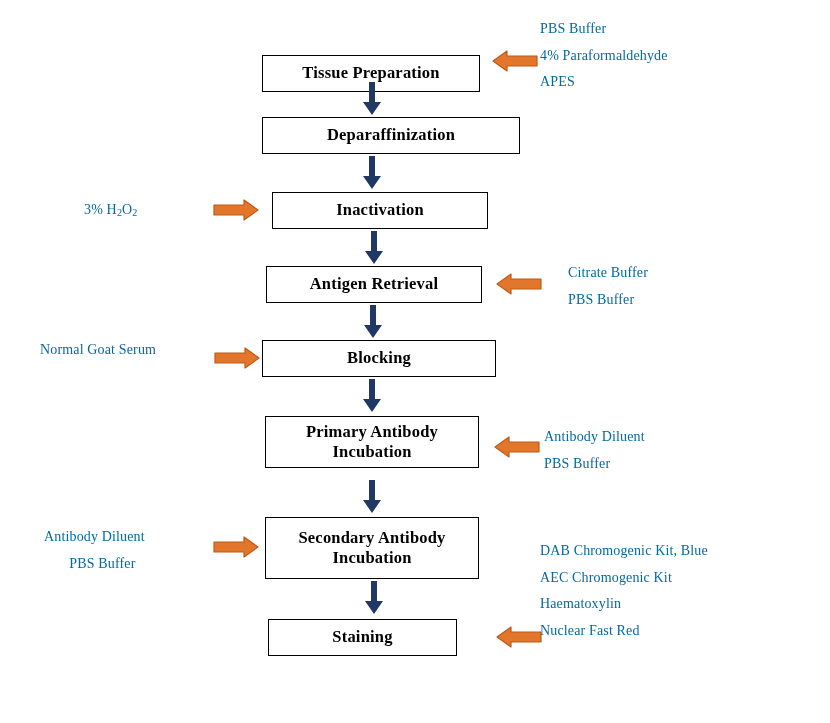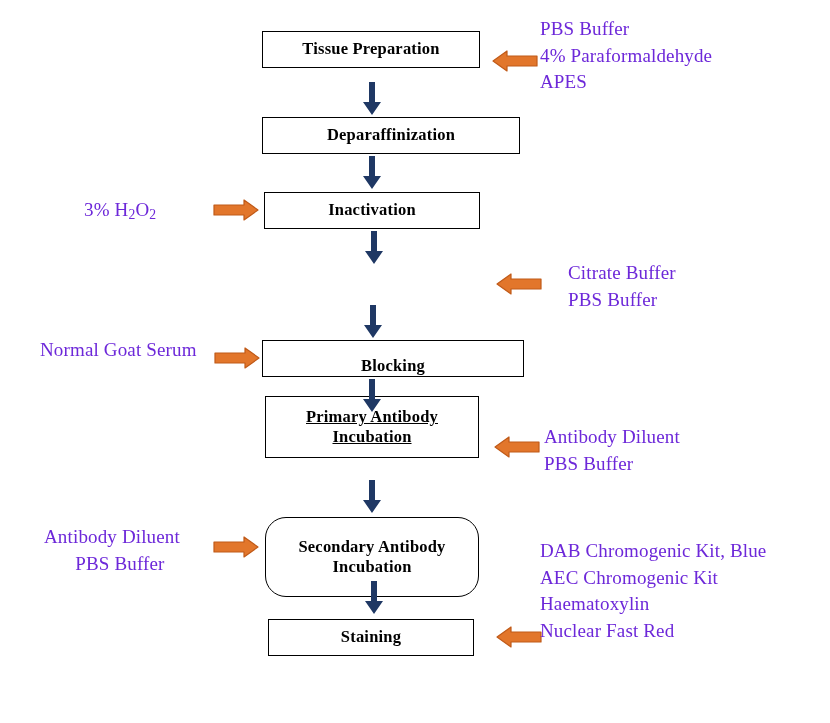--- a/index.html
+++ b/index.html
@@ -53,68 +53,71 @@
   .blockarrow {
     position: absolute;
     width: 46px;
     height: 26px;
   }
   .blockarrow svg { display: block; width: 100%; height: 100%; }
 
   
   .reagents {
     position: absolute;
-    font-size: 19px;
+    font-size: 14px;
     line-height: 26.6px;
     letter-spacing: 0.15px;
-    color: #6d28d9;
+    color: #0369a1;
     white-space: nowrap;
   }
   .reagents.left-group { text-align: center; }
   .reagents.right-group { text-align: left; }
   .reagents .rline { display: block; }
   .reagents .rline.indent { padding-left: 16px; }
   sub {
     font-size: 0.72em;
     vertical-align: -0.22em;
   }
 </style>
 </head>
 <body>
 
 <div id="canvas">
 
-  <div class="node" style="left:262px; top:31px; width:218px; height:37px;">
+  <div class="node" style="left:262px; top:55px; width:218px; height:37px;">
     <span class="node-label">Tissue Preparation</span>
   </div>
 
   <div class="node" style="left:262px; top:117px; width:258px; height:37px;">
     <span class="node-label">Deparaffinization</span>
   </div>
 
-  <div class="node" style="left:264px; top:192px; width:216px; height:37px;">
+  <div class="node" style="left:272px; top:192px; width:216px; height:37px;">
     <span class="node-label">Inactivation</span>
   </div>
 
-
-  <div class="node" style="left:262px; top:340px; width:262px; height:37px;align-items:flex-end;">
+  <div class="node" style="left:266px; top:266px; width:216px; height:37px;">
+    <span class="node-label">Antigen Retrieval</span>
+  </div>
+
+  <div class="node" style="left:262px; top:340px; width:234px; height:37px;">
     <span class="node-label">Blocking</span>
   </div>
 
-  <div class="node" style="left:265px; top:396px; width:214px; height:62px;text-decoration:underline;">
+  <div class="node" style="left:265px; top:416px; width:214px; height:52px;">
     <span class="node-label">Primary Antibody
 Incubation</span>
   </div>
 
-  <div class="node" style="left:265px; top:517px; width:214px; height:80px;border-radius:21px;">
+  <div class="node" style="left:265px; top:517px; width:214px; height:62px;">
     <span class="node-label">Secondary Antibody
 Incubation</span>
   </div>
 
-  <div class="node" style="left:268px; top:619px; width:206px; height:37px;">
+  <div class="node" style="left:268px; top:619px; width:189px; height:37px;">
     <span class="node-label">Staining</span>
   </div>
 
   <div class="down-arrow" style="left:361px; top:82px;">
     <svg viewBox="0 0 22 34" xmlns="http://www.w3.org/2000/svg">
       <polygon points="8,0 14,0 14,20 20,20 11,33 2,20 8,20" fill="#1F3864"></polygon>
     </svg>
   </div>
   <div class="down-arrow" style="left:361px; top:156px;">
     <svg viewBox="0 0 22 34" xmlns="http://www.w3.org/2000/svg">

